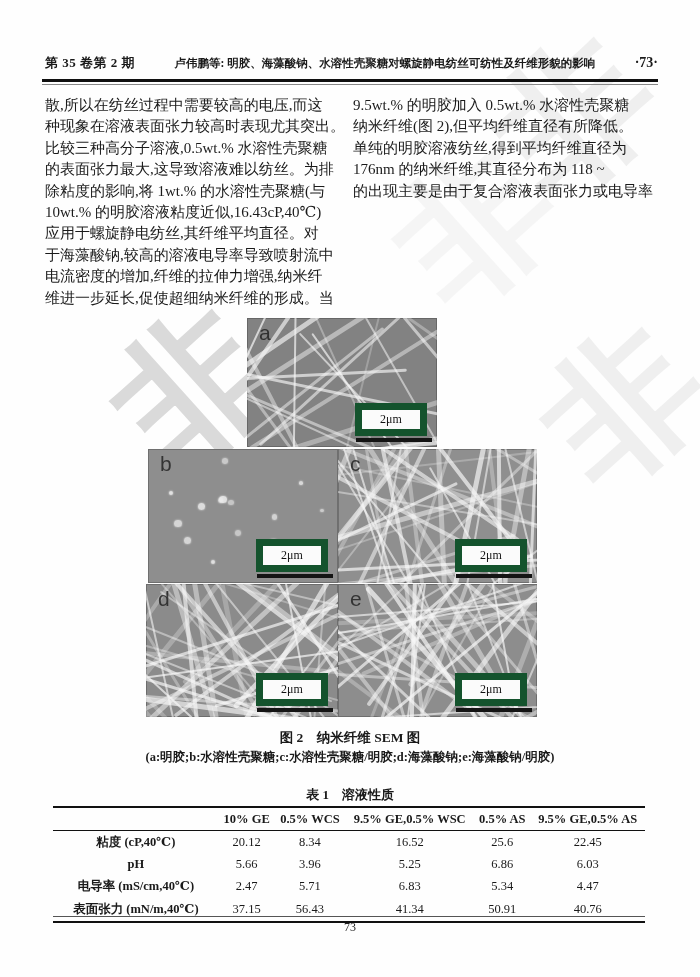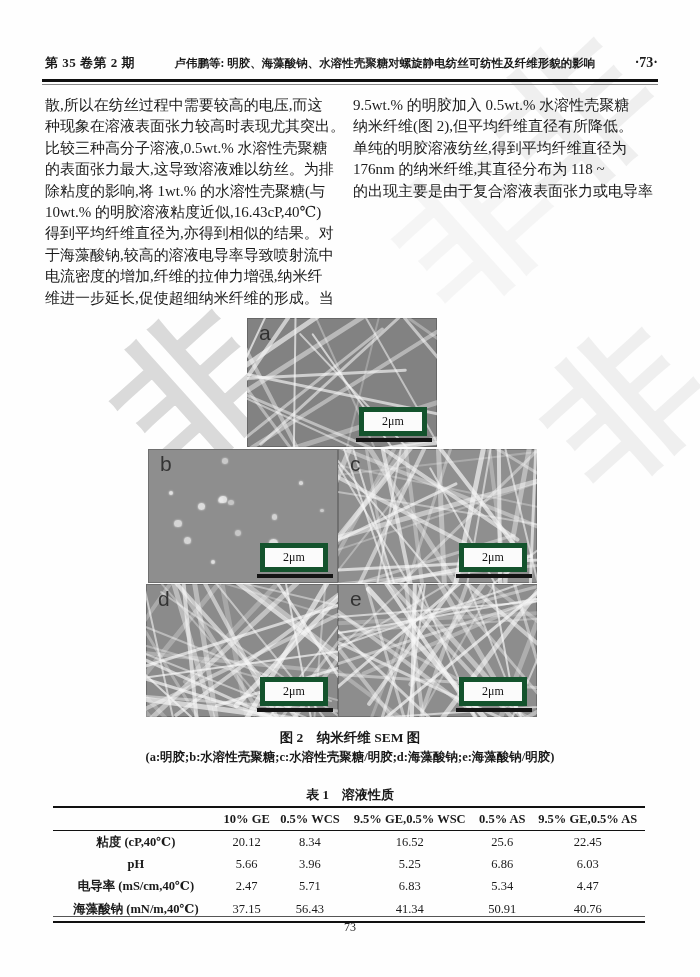--- a/index.html
+++ b/index.html
@@ -33,21 +33,21 @@
   .tline { white-space:nowrap; overflow:hidden; height:21.4px; }
 
   
   .sem-figure { position:absolute; left:0; top:318px; width:700px; height:400px; z-index:1; }
   .sem-panel  { position:absolute; overflow:hidden; box-shadow:inset 0 0 0 1px rgba(55,55,55,.35); }
   .fiber   { position:absolute; border-radius:2px; }
   .droplet { position:absolute; border-radius:50%; background:rgba(238,238,238,.92); box-shadow:0 0 2px rgba(255,255,255,.9); }
   .panel-label { position:absolute; left:12px; top:3px; z-index:3;
                  font-family:"Liberation Sans","DejaVu Sans",sans-serif; font-size:21px; color:rgba(30,30,30,.82); }
   .scalebox { position:absolute; right:10px; bottom:11px; width:58px; height:19px; z-index:3;
-              background:#fbfbfb; border:5px solid #14532d; display:flex; align-items:center; justify-content:center;
+              background:#fbfbfb; border:7px solid #14532d; display:flex; align-items:center; justify-content:center;
               font-size:12px; color:#111; font-family:"Liberation Serif","DejaVu Serif",serif; }
   .scalebar { position:absolute; right:5px; bottom:5px; width:76px; height:4px; background:#141414; z-index:3; }
 
   
   .fig-caption-title  { position:absolute; top:729px; left:0; width:700px; z-index:1; text-align:center; font-weight:bold; font-size:13.5px; }
   .fig-caption-detail { position:absolute; top:749px; left:0; width:700px; z-index:1; text-align:center; font-weight:bold; font-size:12.5px; }
 
   
   .table-title { position:absolute; top:786px; left:0; width:700px; z-index:1; text-align:center; font-weight:bold; font-size:13px; }
   table.soltable { position:absolute; top:806px; left:53px; width:592px; z-index:1;
@@ -78,21 +78,21 @@
   <div class="header-rule"></div>
   <div class="header-rule2"></div>
 
   <div class="col col-left">
       <div class="tline">散,所以在纺丝过程中需要较高的电压,而这</div>
       <div class="tline">种现象在溶液表面张力较高时表现尤其突出。</div>
       <div class="tline">比较三种高分子溶液,0.5wt.% 水溶性壳聚糖</div>
       <div class="tline">的表面张力最大,这导致溶液难以纺丝。为排</div>
       <div class="tline">除粘度的影响,将 1wt.% 的水溶性壳聚糖(与</div>
       <div class="tline">10wt.% 的明胶溶液粘度近似,16.43cP,40℃)</div>
-      <div class="tline">得到平均纤维直径为,亦得到相似的结果。对</div>
+      <div class="tline">应用于螺旋静电纺丝,其纤维平均直径。对</div>
       <div class="tline">于海藻酸钠,较高的溶液电导率导致喷射流中</div>
       <div class="tline">电流密度的增加,纤维的拉伸力增强,纳米纤</div>
       <div class="tline">维进一步延长,促使超细纳米纤维的形成。当</div>
     </div>
   <div class="col col-right">
       <div class="tline">9.5wt.% 的明胶加入 0.5wt.% 水溶性壳聚糖</div>
       <div class="tline">纳米纤维(图 2),但平均纤维直径有所降低。</div>
       <div class="tline">单纯的明胶溶液纺丝,得到平均纤维直径为</div>
       <div class="tline">176nm 的纳米纤维,其直径分布为 118 ~</div>
       <div class="tline">的出现主要是由于复合溶液表面张力或电导率</div>
@@ -331,21 +331,21 @@
         </tr>
         <tr>
           <th>电导率 (mS/cm,40℃)</th>
           <td>2.47</td>
           <td>5.71</td>
           <td>6.83</td>
           <td>5.34</td>
           <td>4.47</td>
         </tr>
         <tr>
-          <th>海藻酸钠 (mN/m,40℃)</th>
+          <th>表面张力 (mN/m,40℃)</th>
           <td>37.15</td>
           <td>56.43</td>
           <td>41.34</td>
           <td>50.91</td>
           <td>40.76</td>
         </tr>
       </tbody>
   </table>
   <div class="table-underline"></div>
 

